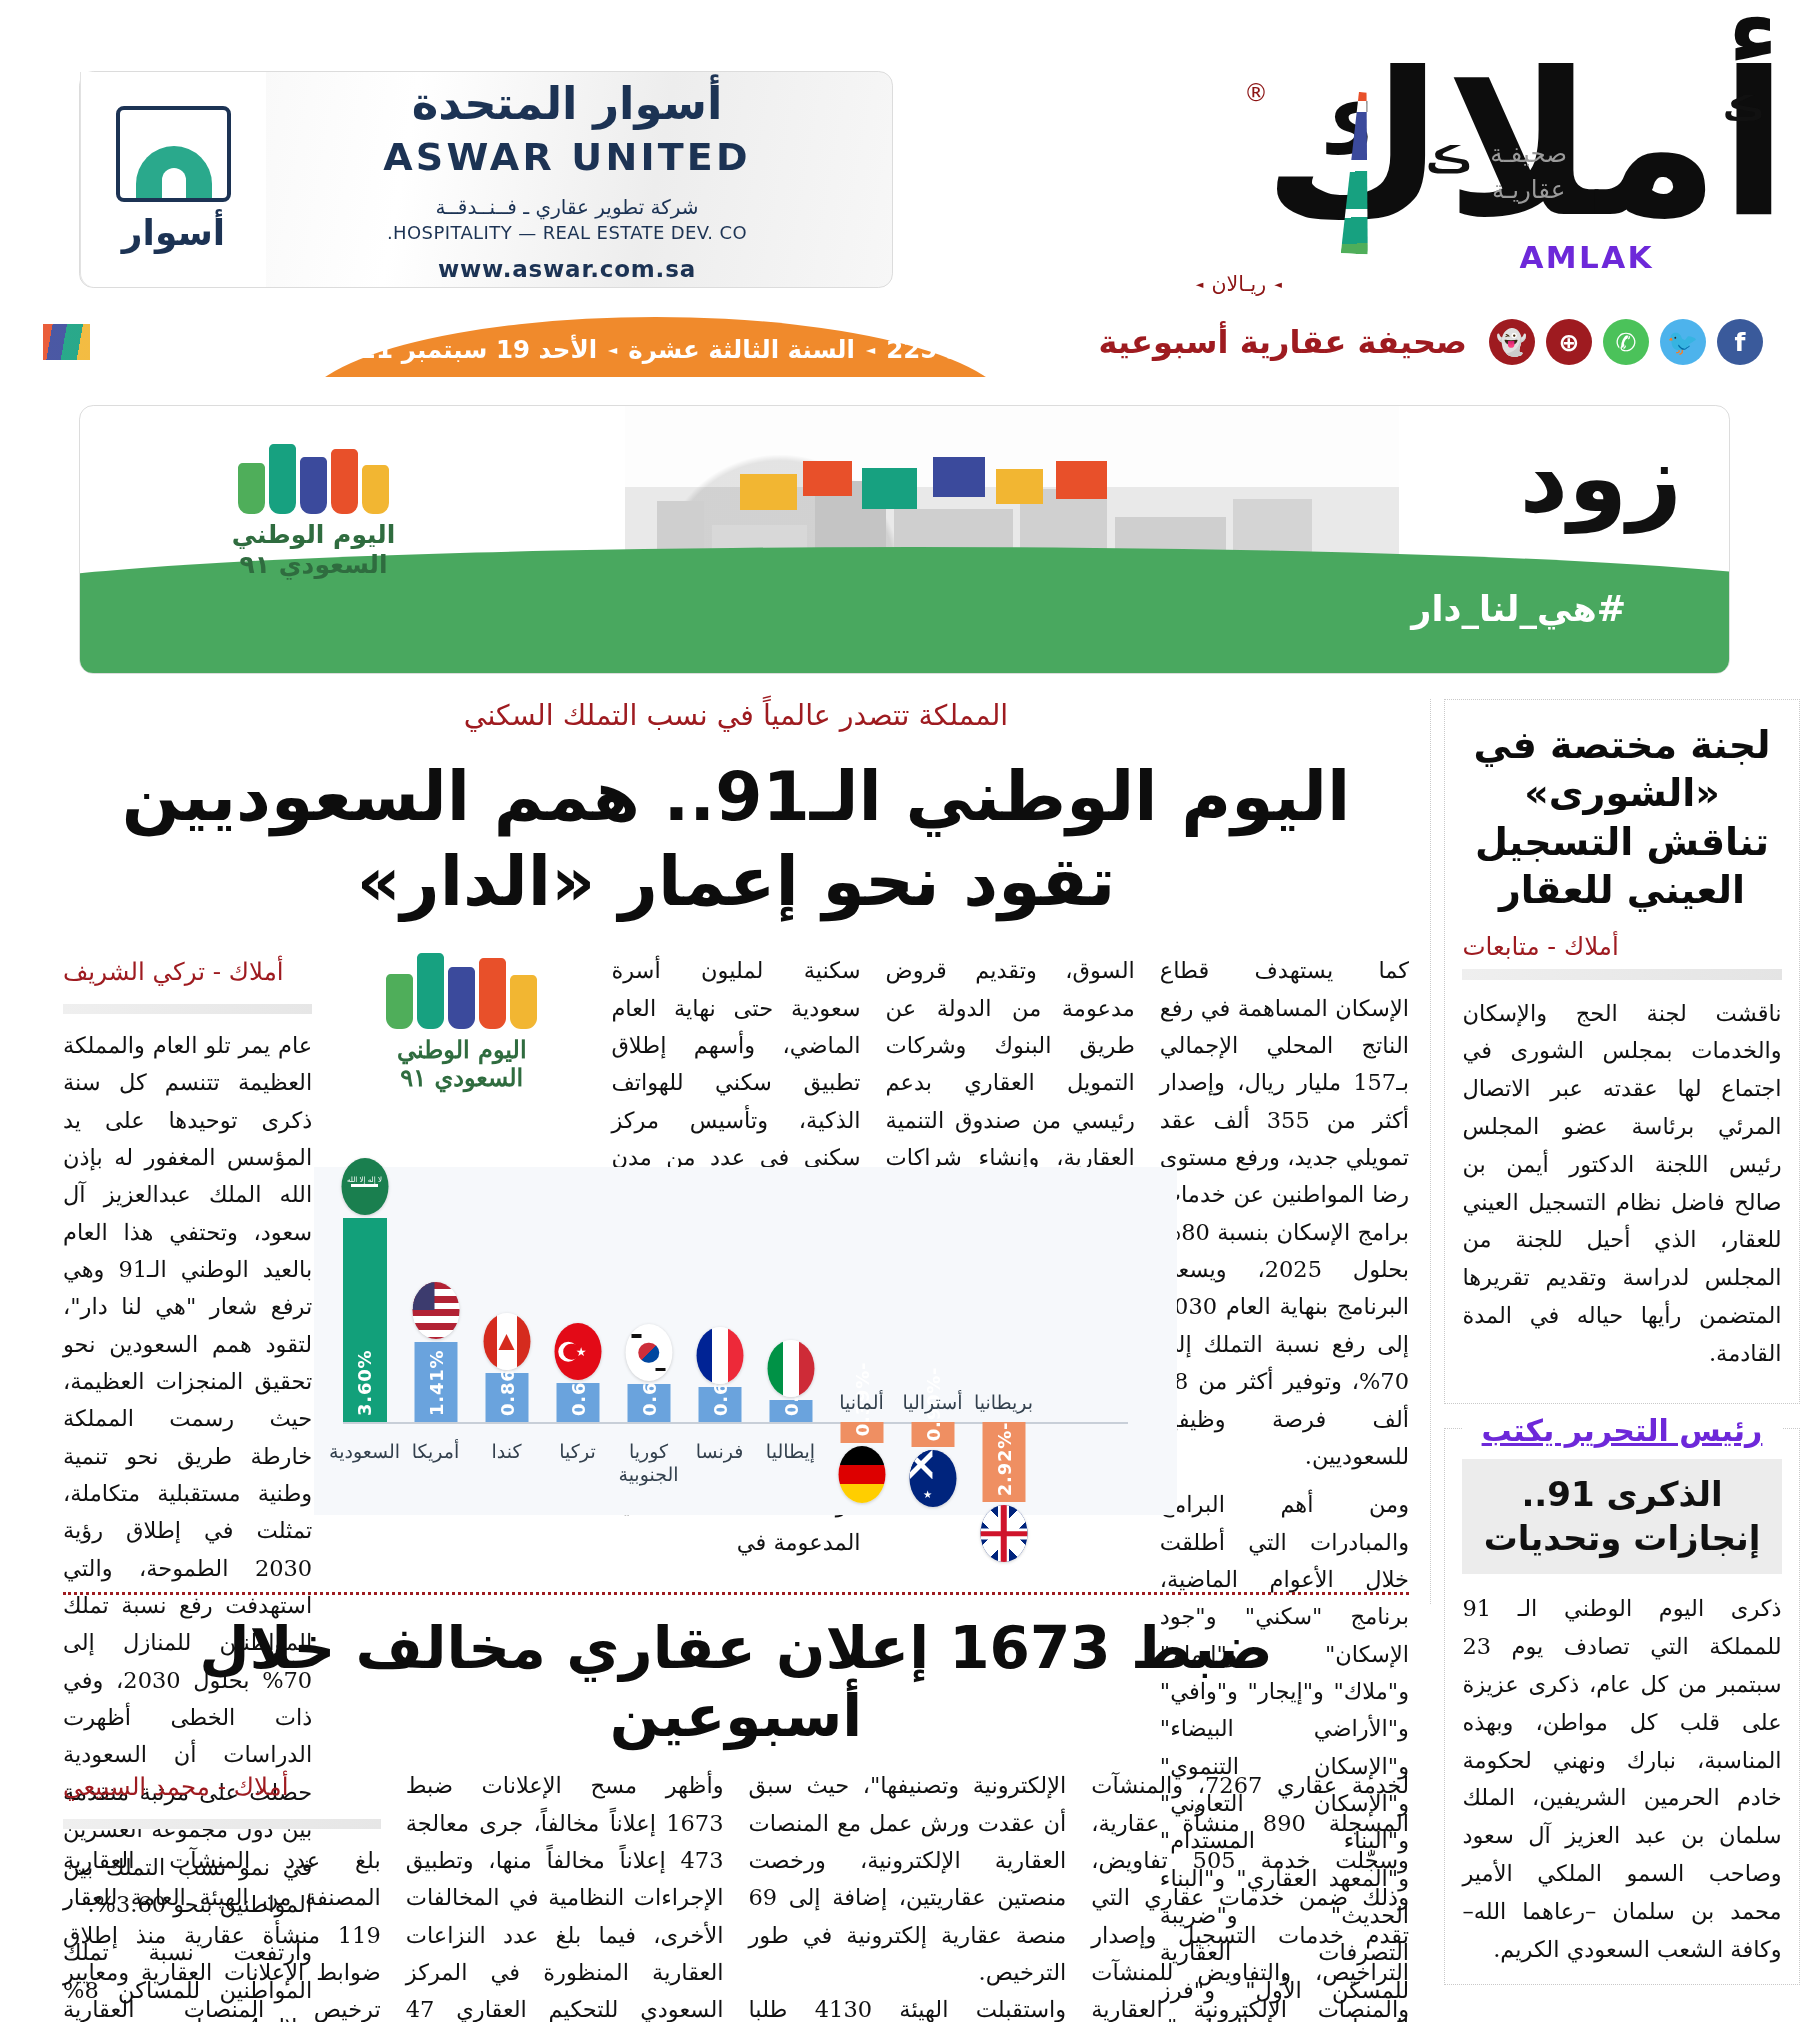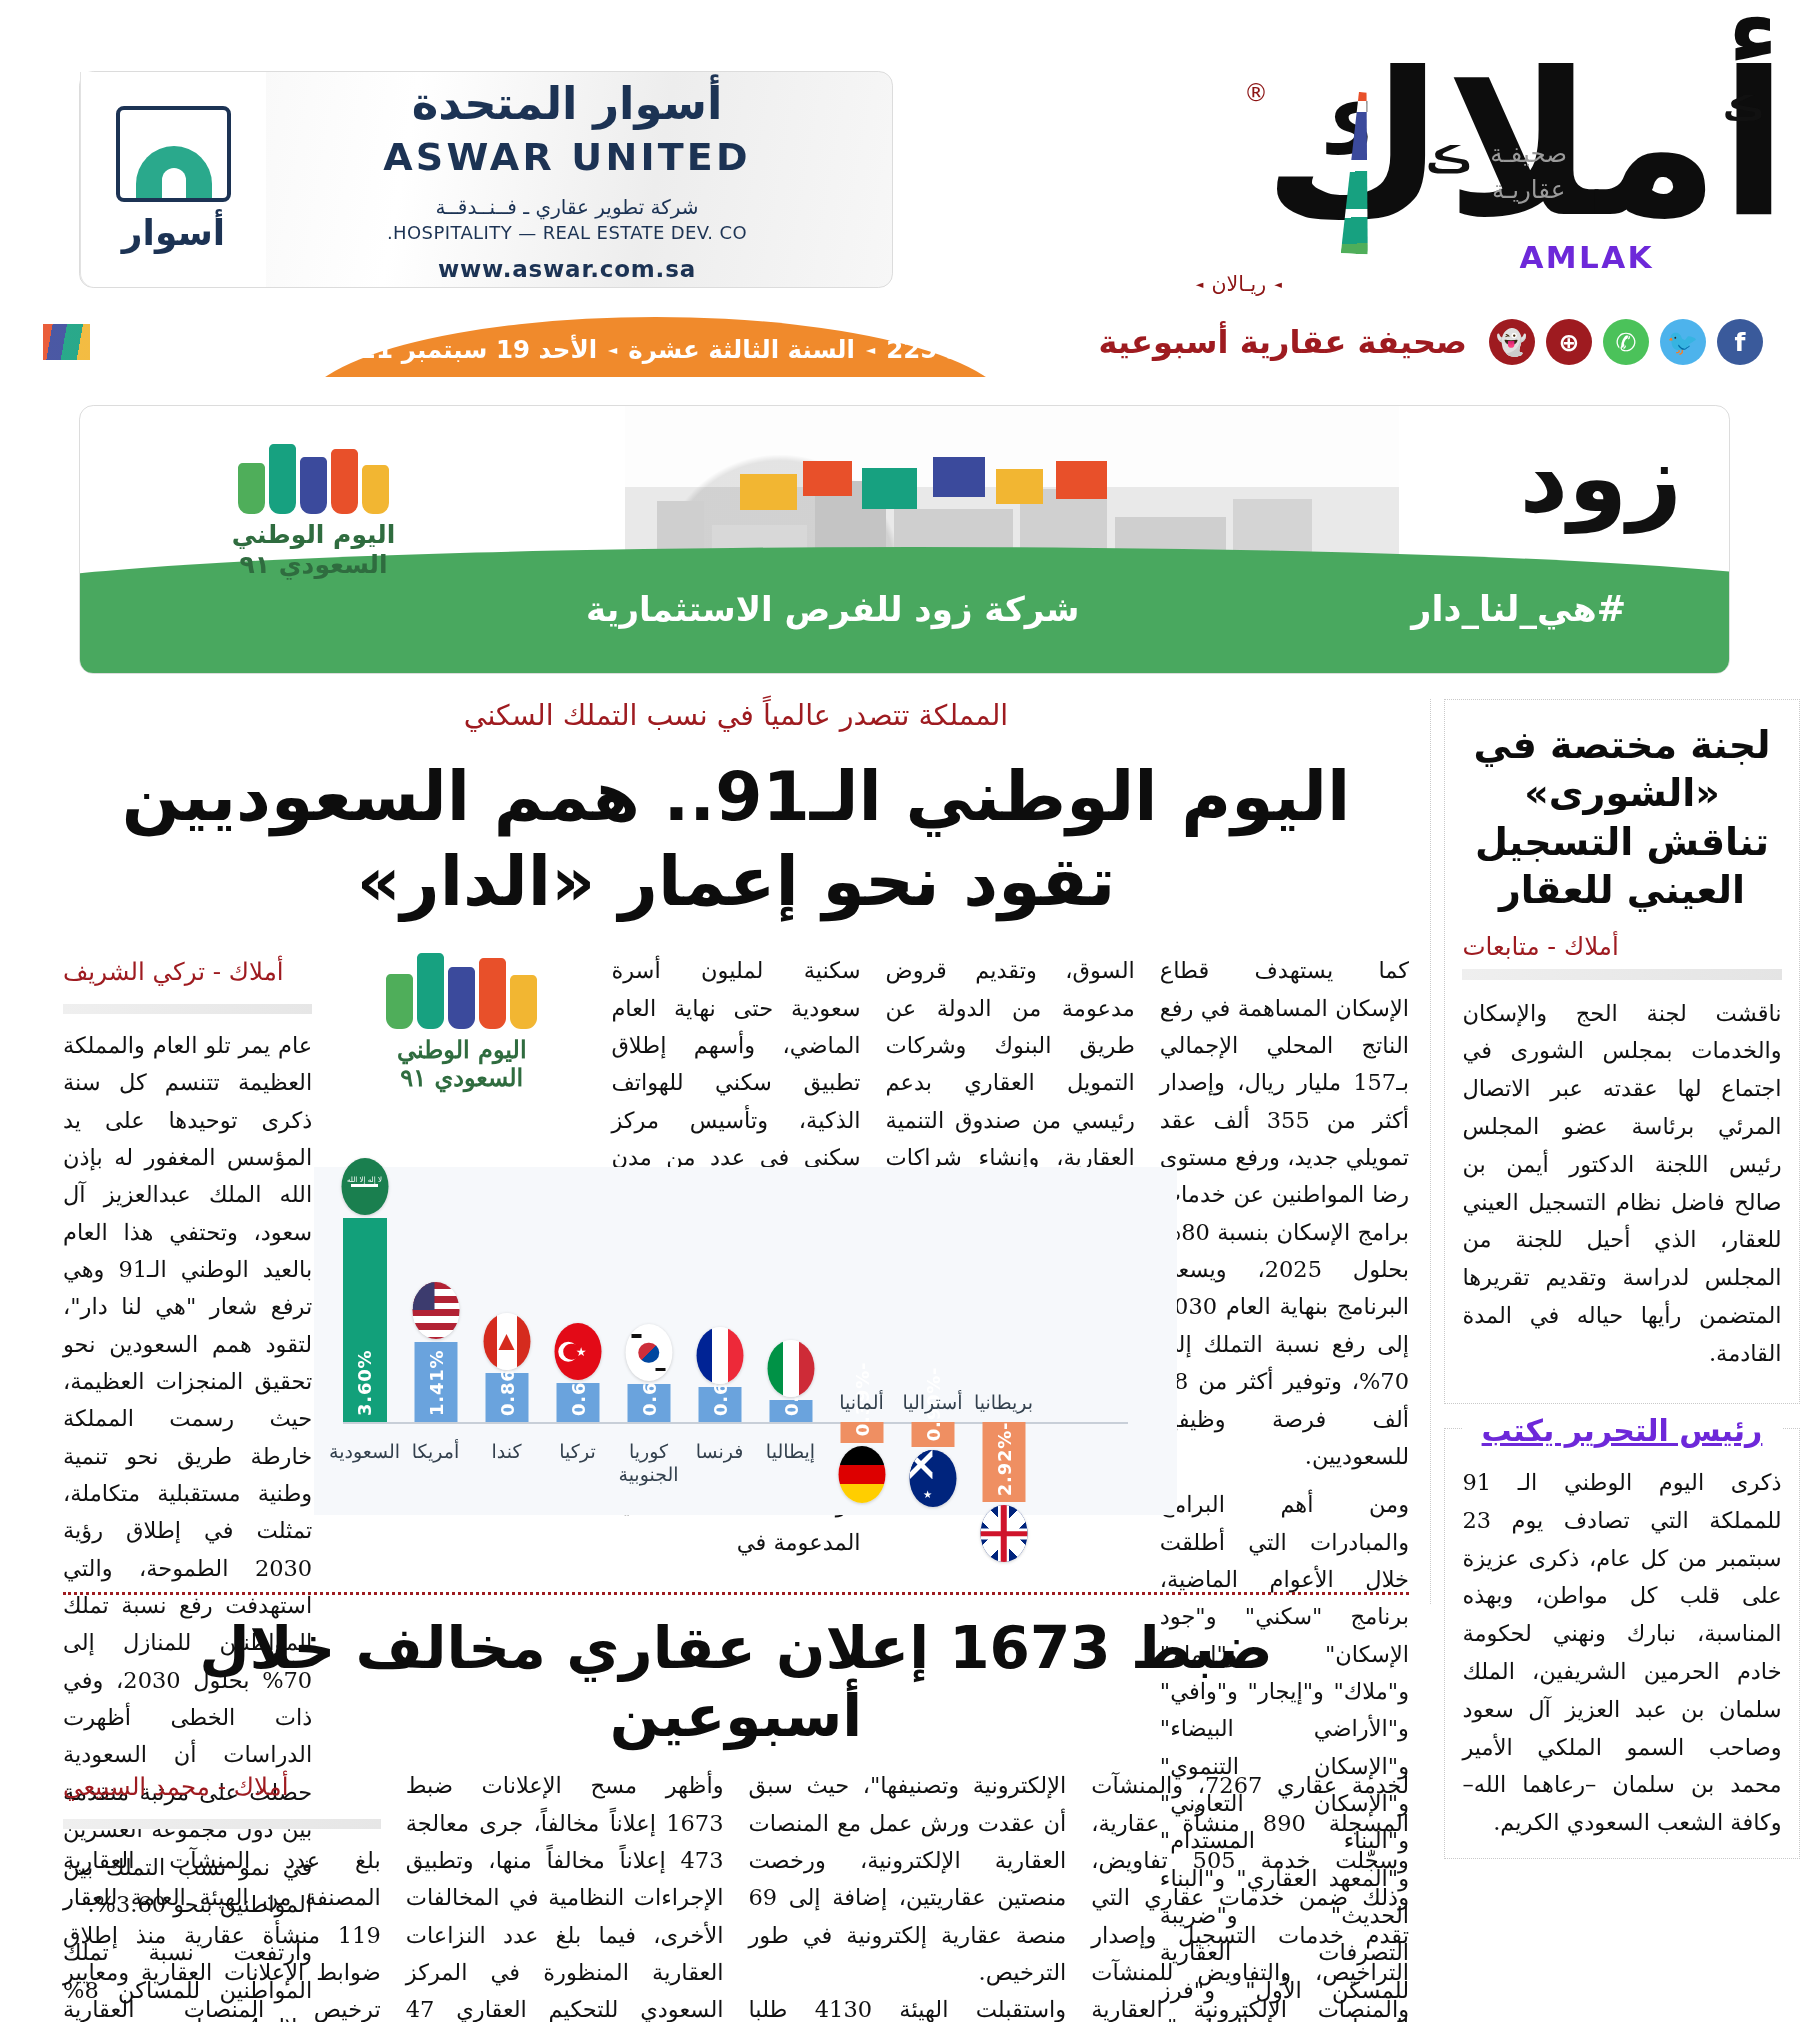--- a/index.html
+++ b/index.html
@@ -389,21 +389,20 @@
       <div class="zcol" style="left:371px; top:63px;  width:47px; height:35px; background:#f2b632;"></div>
       <div class="zcol" style="left:431px; top:55px;  width:51px; height:38px; background:#e8502a;"></div>
     </div>
 
     <div class="zoud-logo">
       <span class="blk">زود</span>
     </div>
 
     <div class="zoud-green"></div>
     <div class="zoud-hashtag">#هي_لنا_دار</div>
-    <div class="zoud-company">شركة زود للفرص الاستثمارية</div>
 
     <div class="nd-badge">
       <div class="nd-kite">
         <div class="nd-k" style="height:49px; background:#f2b632;"></div>
         <div class="nd-k" style="height:65px; background:#e8502a;"></div>
         <div class="nd-k" style="height:57px; background:#3b4a9c;"></div>
         <div class="nd-k" style="height:70px; background:#17a180;"></div>
         <div class="nd-k" style="height:51px; background:#4fae5a;"></div>
       </div>
       <div class="nd-text">
@@ -423,20 +422,24 @@
         <div class="side-head">لجنة مختصة في «الشورى» تناقش التسجيل العيني للعقار</div>
         <div class="side-byline">أملاك - متابعات</div>
         <div class="side-rule"></div>
         <div class="side-body">
           <p>ناقشت لجنة الحج والإسكان والخدمات بمجلس الشورى في اجتماع لها عقدته عبر الاتصال المرئي برئاسة عضو المجلس رئيس اللجنة الدكتور أيمن بن صالح فاضل نظام التسجيل العيني للعقار، الذي أحيل للجنة من المجلس لدراسة وتقديم تقريرها المتضمن رأيها حياله في المدة القادمة.</p>
         </div>
       </div>
 
       <div class="editor-card">
         <span class="editor-label">رئيس التحرير يكتب</span>
+        <div class="editor-title">
+          <div>الذكرى 91..</div>
+          <div>إنجازات وتحديات</div>
+        </div>
         <div class="editor-body">ذكرى اليوم الوطني الـ 91 للمملكة التي تصادف يوم 23 سبتمبر من كل عام، ذكرى عزيزة على قلب كل مواطن، وبهذه المناسبة، نبارك ونهني لحكومة خادم الحرمين الشريفين، الملك سلمان بن عبد العزيز آل سعود وصاحب السمو الملكي الأمير محمد بن سلمان –رعاهما الله– وكافة الشعب السعودي الكريم.</div>
 
       </div>
     </div>
 
     <div class="main-story">
       <div class="kicker">المملكة تتصدر عالمياً في نسب التملك السكني</div>
       <div class="headline">
         <div>اليوم الوطني الـ91.. همم السعوديين</div>
         <div>تقود نحو إعمار «الدار»</div>

